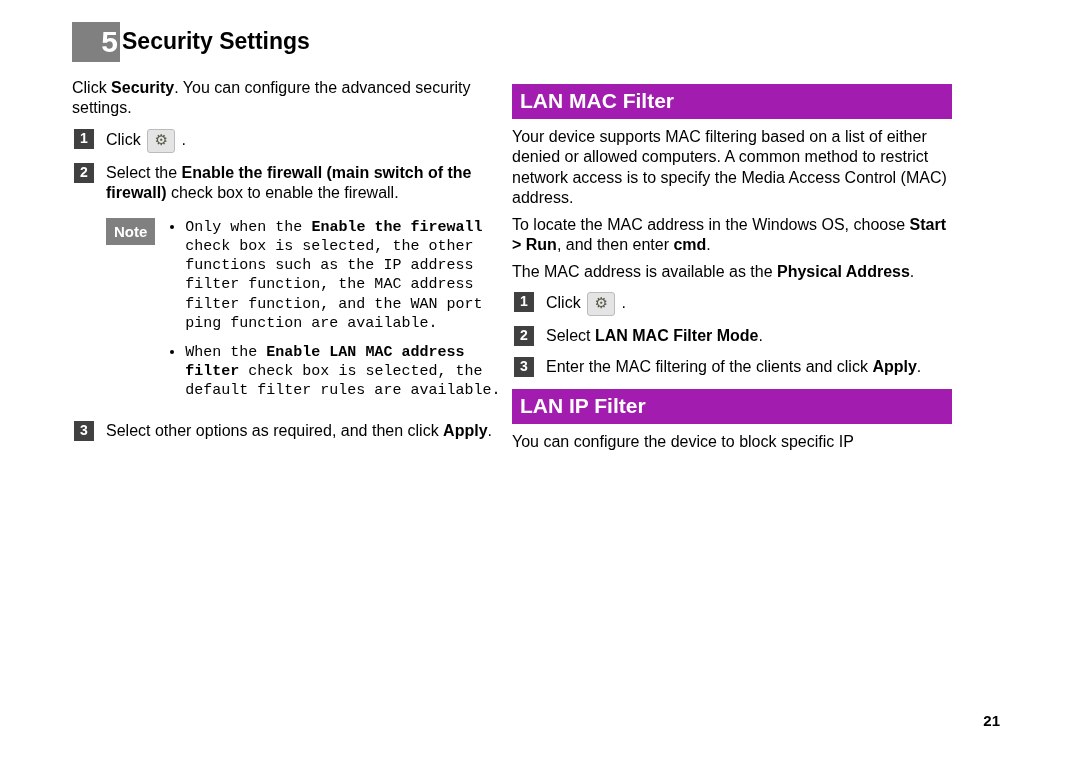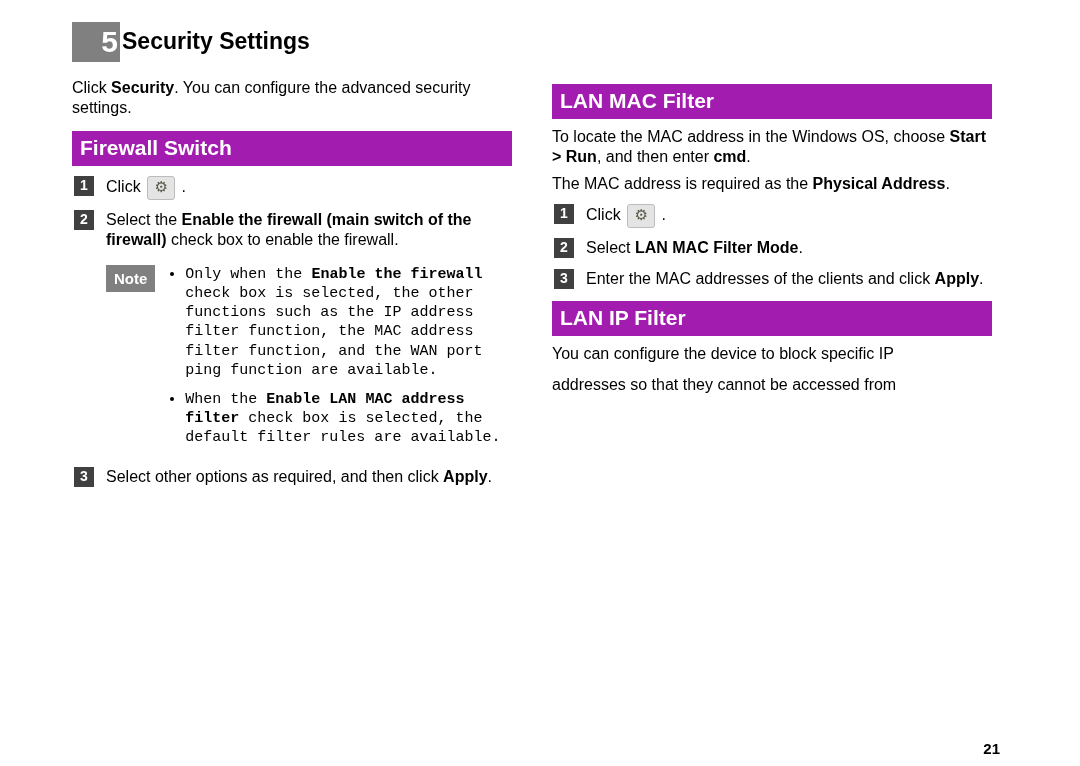--- a/index.html
+++ b/index.html
@@ -40,21 +40,20 @@
   }
   .chapter-title {
     font-weight: bold;
     font-size: 23px;
     padding-left: 2px;
     display: flex;
     align-items: center;
   }
   .columns {
     display: flex;
-    gap: 40px;
   }
   .col {
     width: 440px;
   }
   .para {
     margin: 6px 0;
   }
   .section-bar {
     background: #a21caf;
     color: #fff;
@@ -128,21 +127,21 @@
     list-style: disc;
     padding-left: 18px;
     margin: 0;
   }
   .note-body li {
     margin-bottom: 10px;
     font-family: Liberation Mono, monospace;
   }
   .page-num {
     position: absolute;
-    bottom: 8px;
+    bottom: 36px;
     right: 80px;
     font-weight: bold;
     font-size: 15px;
   }
   b { font-weight: bold; }
 </style>
 </head>
 <body>
 
 <div class="page">
@@ -153,21 +152,20 @@
   </div>
 
   <div class="columns">
 
     <div class="col">
 
       <p class="para">
         <span>Click </span><b>Security</b><span>. You can configure the advanced security settings.</span>
       </p>
 
-      <div class="section-bar">Firewall Switch</div>
 
 
       <ol class="steps">
         <li>
           <span class="step-num">1</span>
           <span>Click </span>
           <span class="icon-gear"></span>
           <span> .</span>
         </li>
         <li>
@@ -196,51 +194,51 @@
           <span>Select other options as required, and then click </span><b>Apply</b><span>.</span>
         </li>
       </ol>
 
     </div>
 
     <div class="col">
 
       <div class="section-bar">LAN MAC Filter</div>
 
+      <p class="para">Your device supports MAC filtering based on a list of either denied or allowed computers. A common method to restrict network access is to specify the Media Access Control (MAC) address.</p>
 
       <p class="para">
         <span>To locate the MAC address in the Windows OS, choose </span><b>Start &gt; Run</b><span>, and then enter </span><b>cmd</b><span>.</span>
       </p>
 
 
       <p class="para">
-        <span>The MAC address is required as the </span><b>Physical Address</b><span>.</span>
+        <span>The MAC address is available as the </span><b>Physical Address</b><span>.</span>
       </p>
 
       <ol class="steps">
         <li>
           <span class="step-num">1</span>
           <span>Click </span>
           <span class="icon-gear"></span>
           <span> .</span>
         </li>
         <li>
           <span class="step-num">2</span>
           <span>Select </span><b>LAN MAC Filter Mode</b><span>.</span>
         </li>
         <li>
           <span class="step-num">3</span>
-          <span>Enter the MAC addresses of the clients and click </span><b>Apply</b><span>.</span>
+          <span>Enter the MAC filtering of the clients and click </span><b>Apply</b><span>.</span>
         </li>
       </ol>
 
       <div class="section-bar">LAN IP Filter</div>
 
       <p class="para">You can configure the device to block specific IP</p>
-      <p class="para" style="margin-top:10px;">addresses so that they cannot be accessed from</p>
 
     </div>
 
   </div>
 
   <div class="page-num">21</div>
 
 </div>
 
 </body></html>

